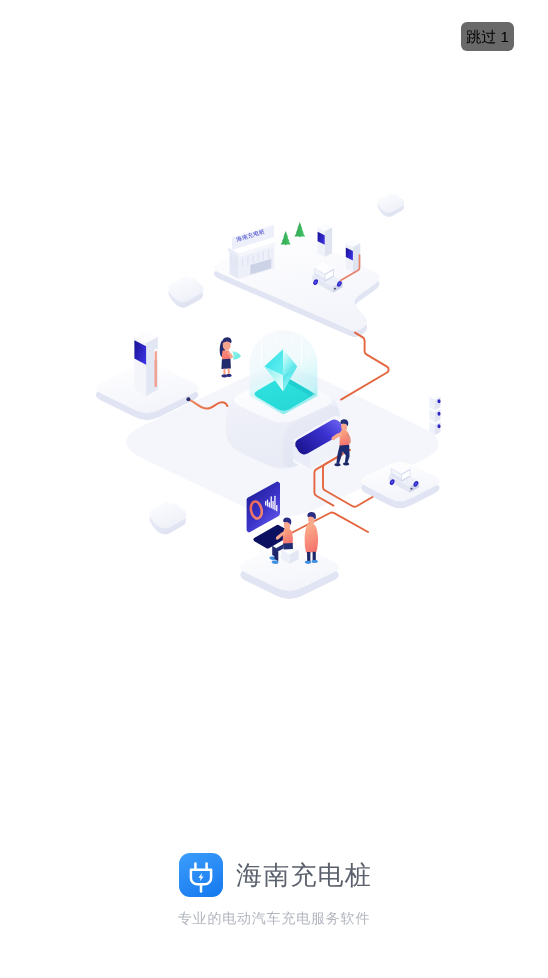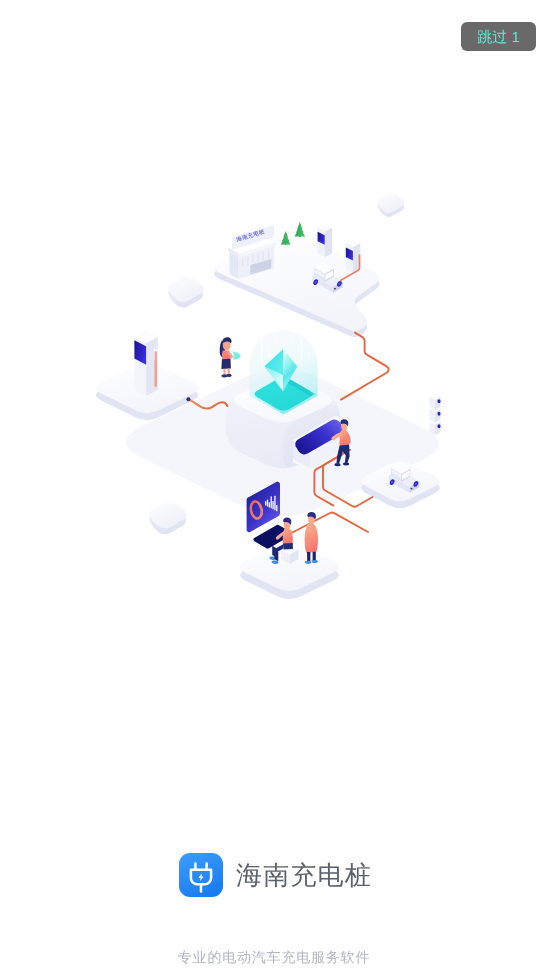--- a/index.html
+++ b/index.html
@@ -1,27 +1,27 @@
 <!DOCTYPE html>
 <html><head>
 <meta charset="utf-8">
 <style>
   html,body{margin:0;padding:0;}
   body{width:548px;height:978px;background:#ffffff;overflow:hidden;
        font-family:"Liberation Sans","DejaVu Sans",sans-serif;}
   #app{position:relative;width:548px;height:978px;background:#fff;}
-  #skip{position:absolute;left:461px;top:22px;width:75px;height:29px;border-radius:6px;
-        background:#696969;color:#5eead4;display:flex;align-items:center;justify-content:center;
+  #skip{position:absolute;left:461px;top:22px;width:53px;height:29px;border-radius:6px;
+        background:#696969;color:#000000;display:flex;align-items:center;justify-content:center;
         font-size:15px;letter-spacing:0px;line-height:1;}
   #hero{position:absolute;left:0;top:0;width:548px;height:978px;}
   #brand{position:absolute;left:179px;top:853px;display:flex;align-items:center;gap:13px;}
   #logo{width:44px;height:44px;border-radius:11px;
         background:linear-gradient(155deg,#3c9dfb 0%,#1478ef 100%);display:block;}
   #brandname{font-size:26px;color:#5b616c;letter-spacing:1.2px;line-height:1;}
-  #tagline{position:absolute;left:0;top:910px;width:548px;text-align:center;font-size:14px;color:#b1b5bd;letter-spacing:0.8px;margin-top:39px;}
+  #tagline{position:absolute;left:0;top:910px;width:548px;text-align:center;font-size:14px;color:#b1b5bd;letter-spacing:0.8px;}
 </style>
 </head>
 <body>
 
 <div id="app">
   <div id="skip">跳过 1</div>
   <div id="hero">
     <svg id="iso" width="548" height="978" viewBox="0 0 548 978">
       <defs>
         <linearGradient id="gPlatTop" x1="0" y1="0" x2="0.4" y2="1">

